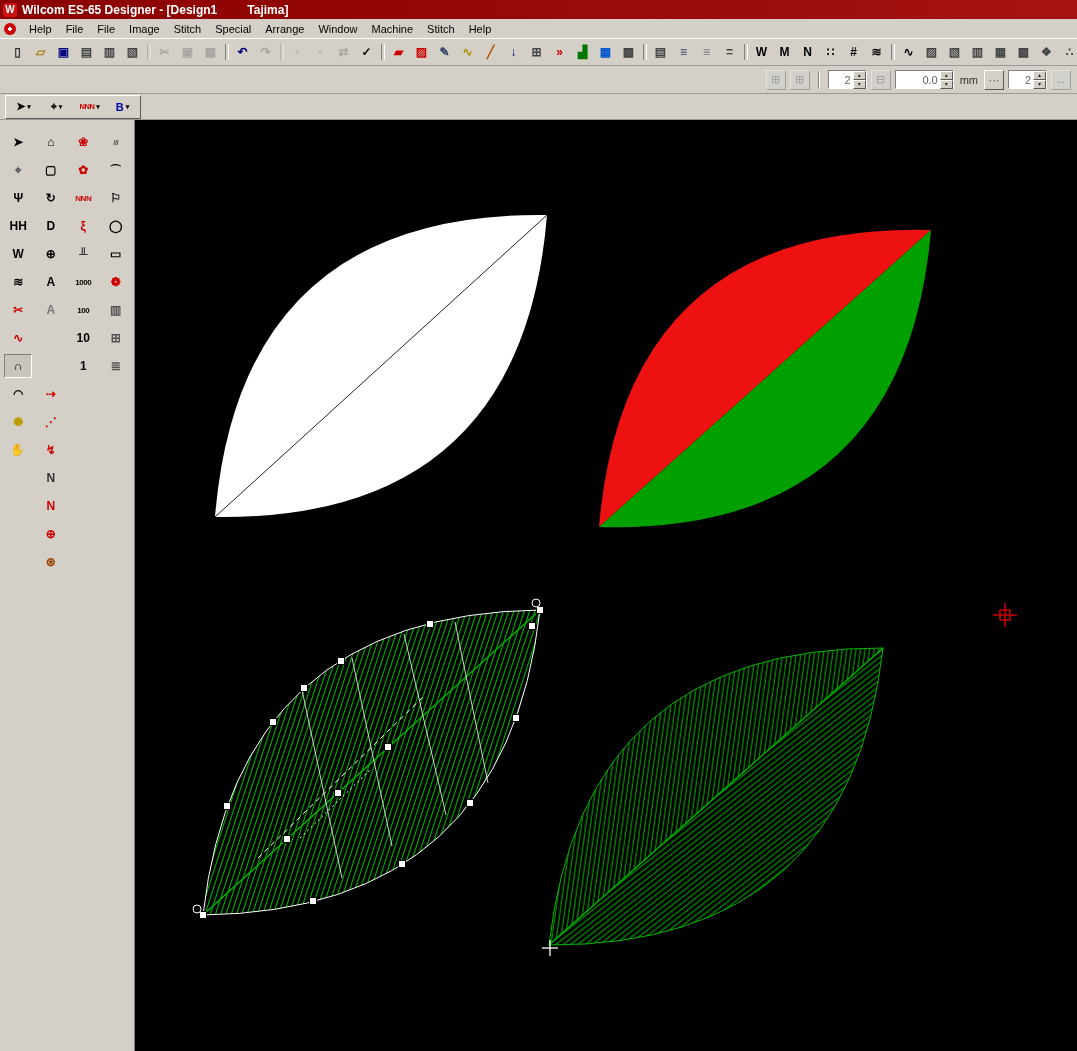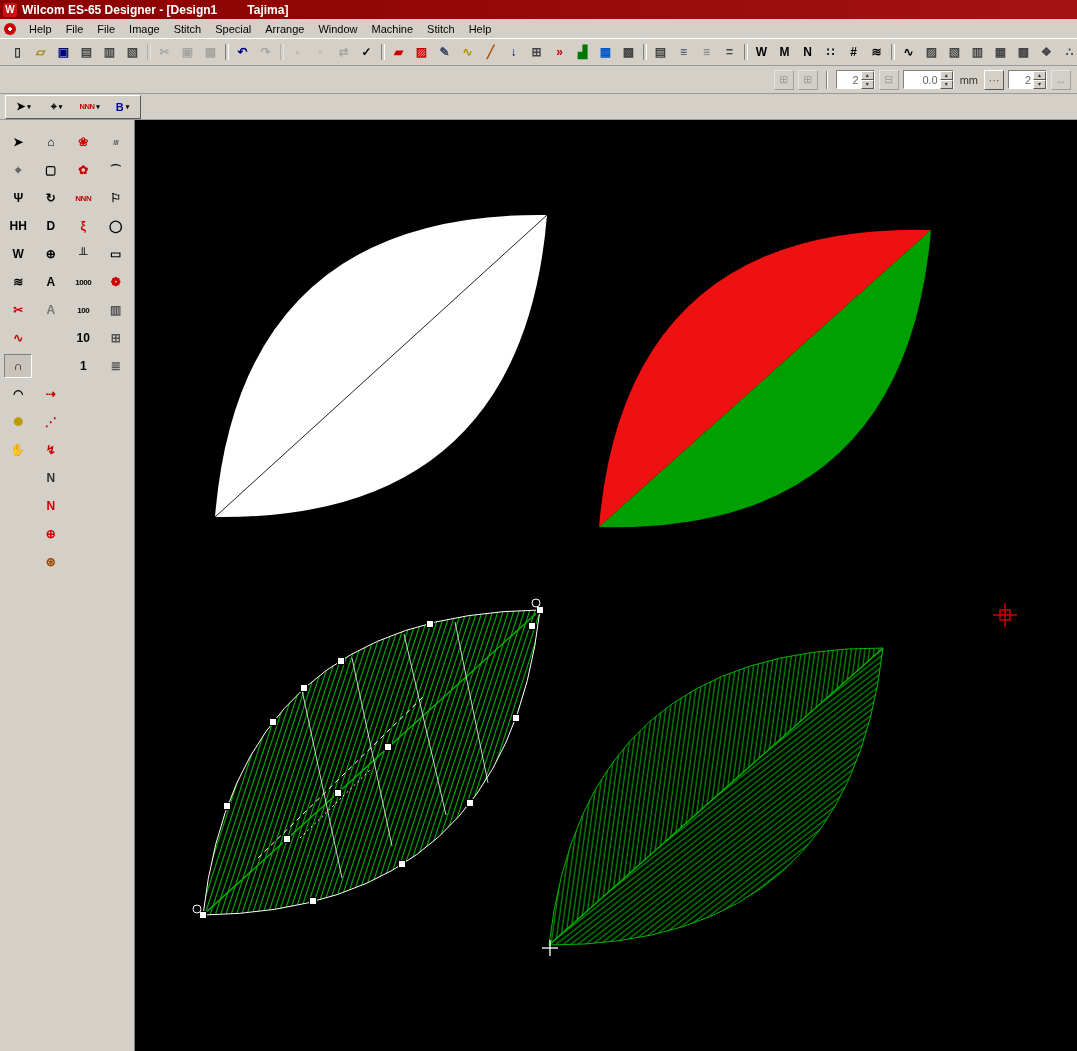--- a/index.html
+++ b/index.html
@@ -64,21 +64,21 @@
     height:20px; min-width:20px; padding:0 3px;
     background:#d4d0c8; border:1px solid; border-color:#fff #5a5a5a #5a5a5a #fff;
     font-family:inherit; font-size:11px; color:#555;
     display:flex; align-items:center; justify-content:center; cursor:default;
   }
   .spin {
     display:flex; align-items:stretch; height:19px;
     border:1px solid; border-color:#808080 #fff #fff #808080; background:#fff;
   }
   .spin .val { width:24px; font-size:11px; color:#666; text-align:right; padding:3px 2px 0 0; }
-  .spin .val.wide { width:36px; }
+  .spin .val.wide { width:44px; }
   .spin .arrows { display:flex; flex-direction:column; width:13px; }
   .spin .arrows .sp {
     flex:1; font-size:6px; line-height:7px; text-align:center; color:#333;
     background:#d4d0c8; border:1px solid; border-color:#fff #5a5a5a #5a5a5a #fff; cursor:default;
   }
   .unit-label { font-size:11px; color:#333; padding:0 2px; }
   .props-sep { width:2px; height:18px; border-left:1px solid #808080; border-right:1px solid #fff; margin:0 4px; }
 
   
   .toolbox-row {

